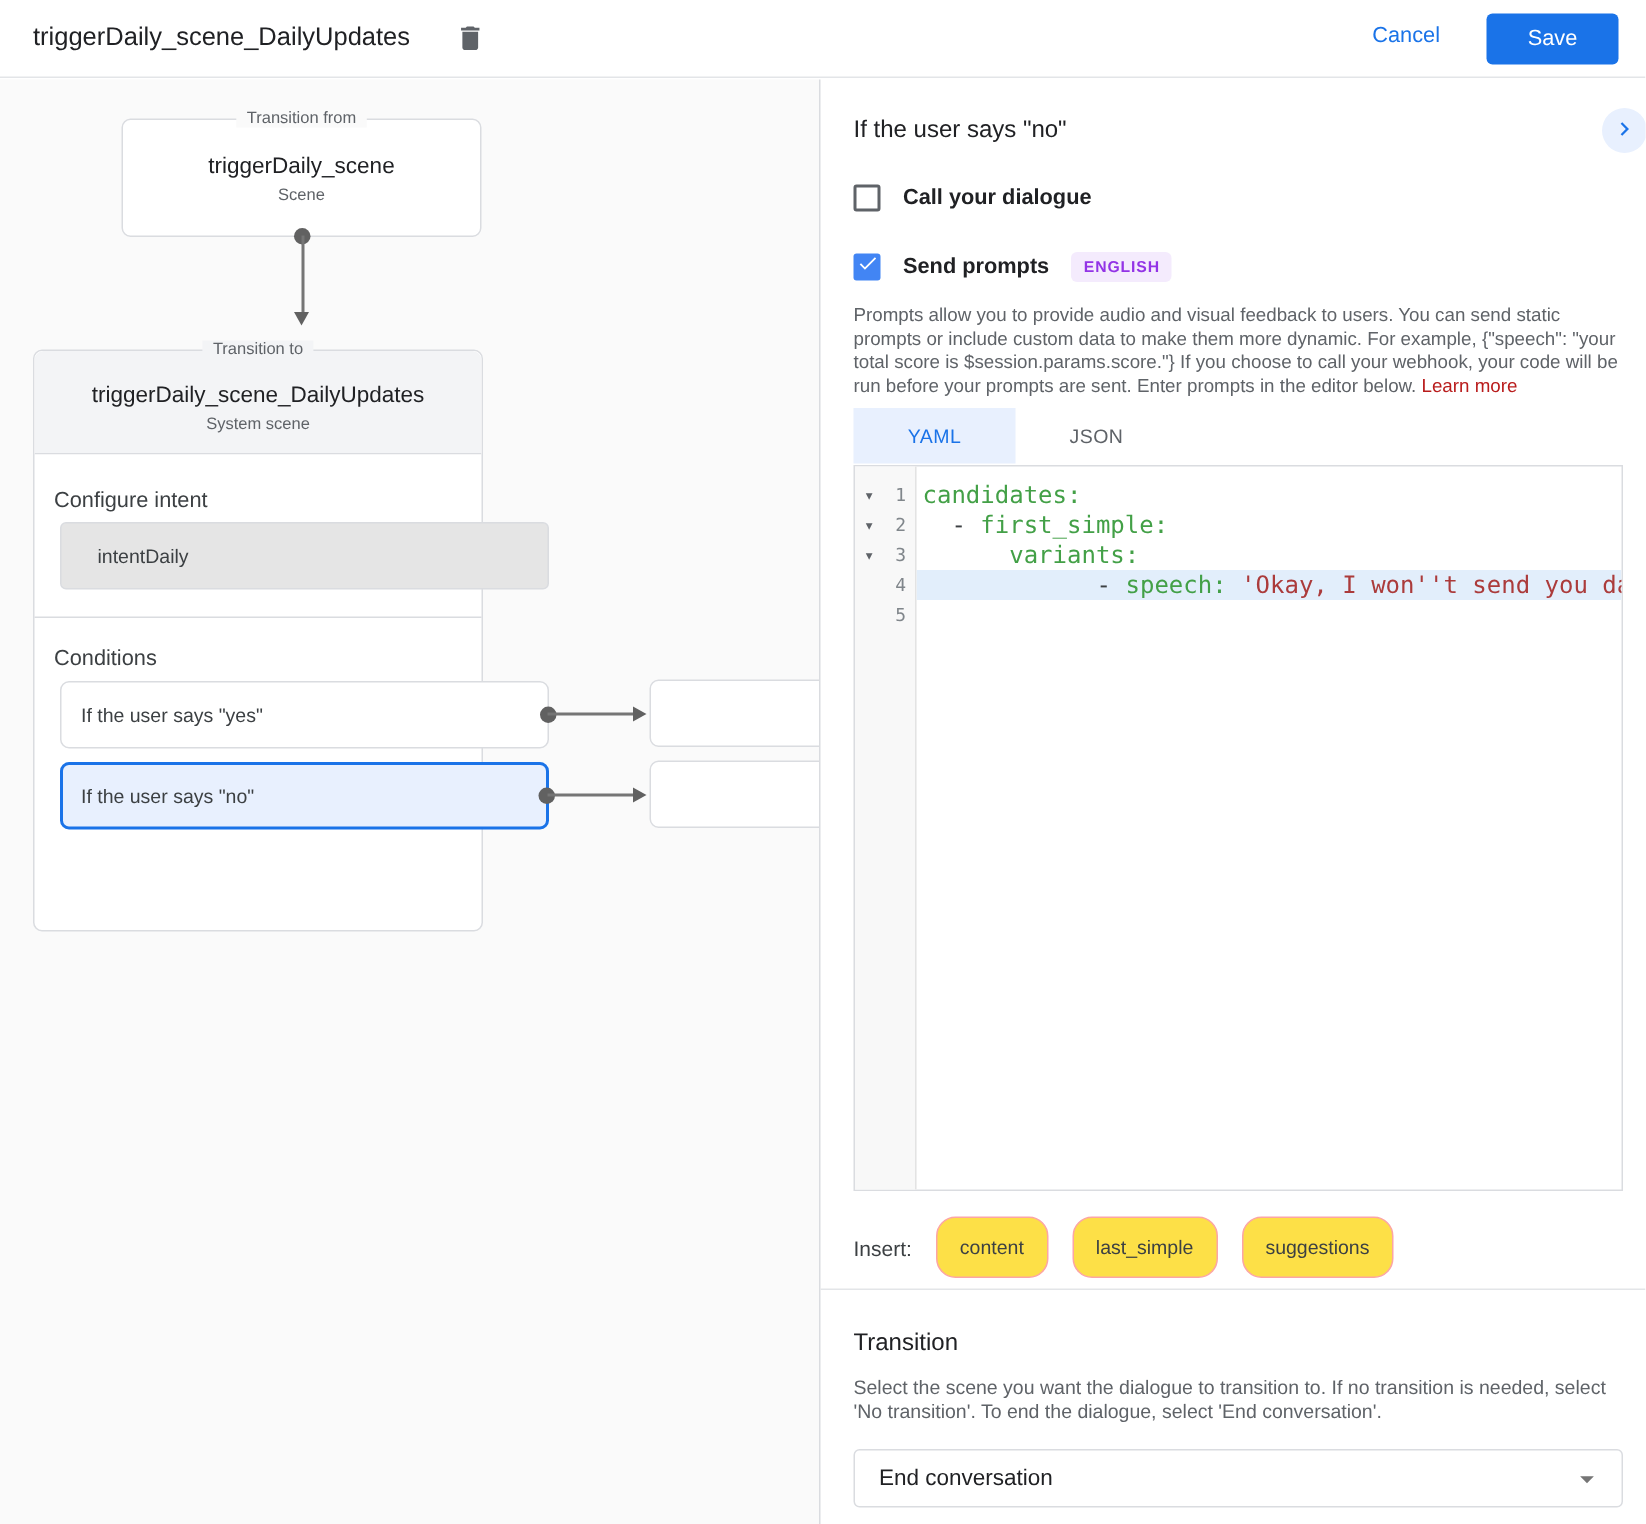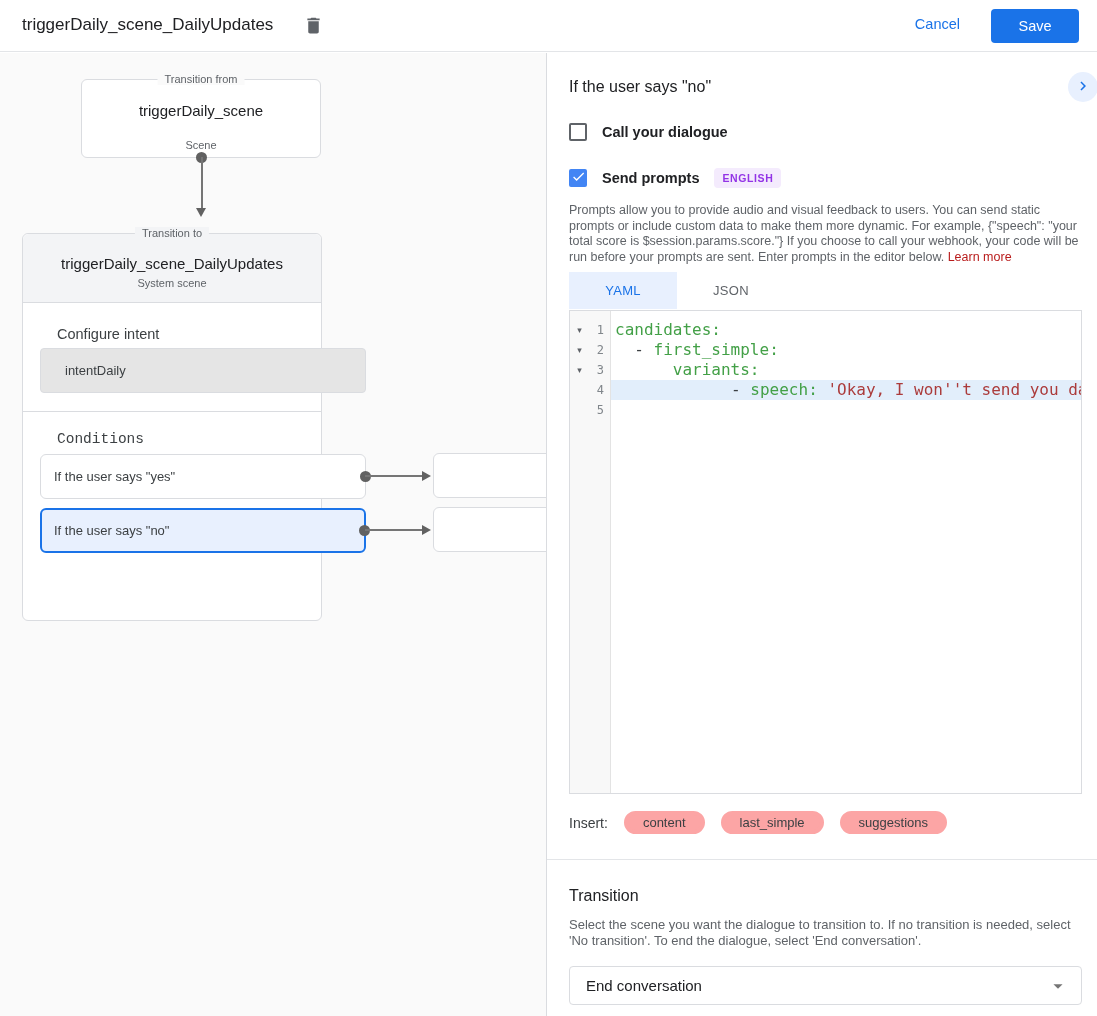--- a/index.html
+++ b/index.html
@@ -22,41 +22,41 @@
 
   .node-box { position:absolute; background:#fff; border:1px solid #dadce0; border-radius:6px; }
   .node-label { position:absolute; top:-7px; left:50%; transform:translateX(-50%); font-size:11px; color:#5f6368;
                 padding:0 7px; white-space:nowrap; }
   .node-title { text-align:center; font-size:15px; color:#202124; }
   .node-sub { text-align:center; font-size:11px; color:#5f6368; }
 
   .from-box { left:81px; top:26px; width:240px; height:79px; }
   .from-box .node-label { background:#fafafa; }
   .from-box .node-title { margin-top:22px; }
-  .from-box .node-sub { margin-top:20px; }
+  .from-box .node-sub { margin-top:5px; }
 
   .vdot { position:absolute; left:196px; top:99px; width:11px; height:11px; border-radius:50%; background:#616161; }
   .vline { position:absolute; left:200.5px; top:104px; width:2px; height:52px; background:#757575; }
   .varrow { position:absolute; left:196px; top:155px; width:0; height:0;
             border-left:5.5px solid transparent; border-right:5.5px solid transparent; border-top:9px solid #616161; }
 
   .to-box { left:22px; top:180px; width:300px; height:388px; }
   .to-header { position:relative; height:69px; background:#f3f4f6; border-bottom:1px solid #dadce0;
                border-radius:6px 6px 0 0; }
   .to-header .node-label { background:#f3f4f6; }
   .to-header .node-title { padding-top:21px; }
   .to-header .node-sub { margin-top:5px; }
 
-  .section-label { position:absolute; left:34px; font-size:14.5px; color:#3c4043; }
+  .section-label { position:absolute; left:13px; font-size:14.5px; color:#3c4043; }
   .intent-label { top:92px; }
   .intent-field { position:absolute; left:17px; top:114px; width:326px; height:45px; border:1px solid #dadce0;
                   border-radius:4px; background:#e5e5e5; font-size:13px; color:#3c4043; display:flex; align-items:center;
                   padding-left:24px; cursor:text; }
   .box-divider { position:absolute; left:0; top:177px; width:100%; height:1px; background:#dadce0; }
-  .cond-label-h { top:197px;font-family:Liberation Mono, monospace; }
+  .cond-label-h { top:197px; }
   .cond-list { position:absolute; left:17px; top:220px; width:326px; }
   .cond-row { position:relative; height:45px; border:1px solid #dadce0; border-radius:6px; background:#fff;
               margin-bottom:9px; display:flex; align-items:center; padding-left:13px; font-size:13px; color:#3c4043;
               cursor:pointer; }
   .cond-row.selected { border:2px solid #1a73e8; background:#e8f0fe; padding-left:12px; }
   .cond-dot { position:absolute; right:-6px; top:50%; margin-top:-5.5px; width:11px; height:11px; border-radius:50%;
               background:#616161; }
 
   .harrow-line { position:absolute; height:2px; background:#757575; }
   .harrow-head { position:absolute; width:0; height:0; border-top:5.5px solid transparent;
@@ -101,21 +101,21 @@
   .codearea { flex:1; padding-top:9px; overflow:hidden; }
   .code-line { height:20px; line-height:20px; font-family:"DejaVu Sans Mono", monospace; font-size:16px;
                white-space:pre; padding-left:4px; color:#3c4043; }
   .code-line.hl { background:#e2eefb;padding-left:43px; }
   .tok-key { color:#43a047; }
   .tok-str { color:#ab3b3b; }
   .tok-plain { color:#3c4043; }
 
   .insert-row { position:absolute; left:22px; top:758px; display:flex; align-items:center; gap:16px; }
   .insert-label { font-size:14px; color:#3c4043; }
-  .chip { border:4px solid #fca5a5; border-radius:13px; background:#fca5a5; padding:0 15px; font-size:13px;
+  .chip { border:1px solid #fca5a5; border-radius:13px; background:#fde047; padding:12px 15px; font-size:13px;
           color:#3c4043; font-family:inherit; cursor:pointer; }
 
   .panel-divider { position:absolute; left:0; top:806px; width:100%; height:1px; background:#e3e5e8; }
 
   .transition-title { position:absolute; left:22px; top:834px; font-size:16px; color:#202124; }
   .transition-desc { position:absolute; left:22px; top:864px; width:513px; font-size:13px; line-height:16px;
                      color:#5f6368; }
   .transition-select { position:absolute; left:22px; top:913px; width:513px; height:39px; border:1px solid #dadce0;
                        border-radius:4px; background:#fff; display:flex; align-items:center; padding-left:16px;
                        font-size:15px; color:#202124; cursor:pointer; }

